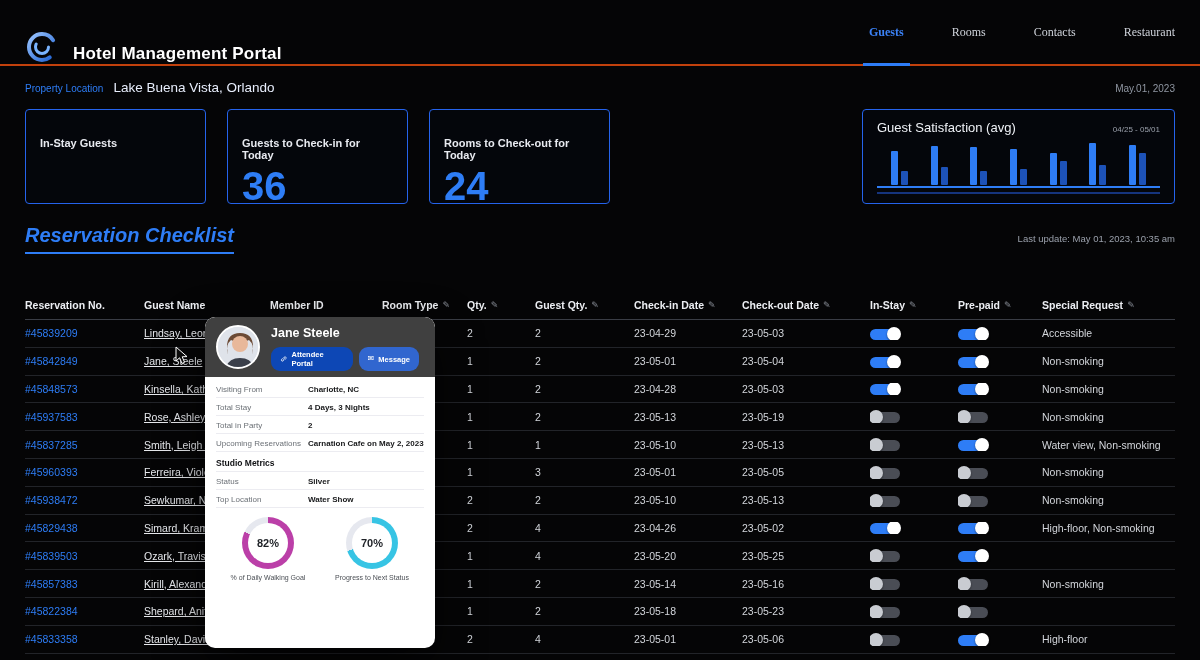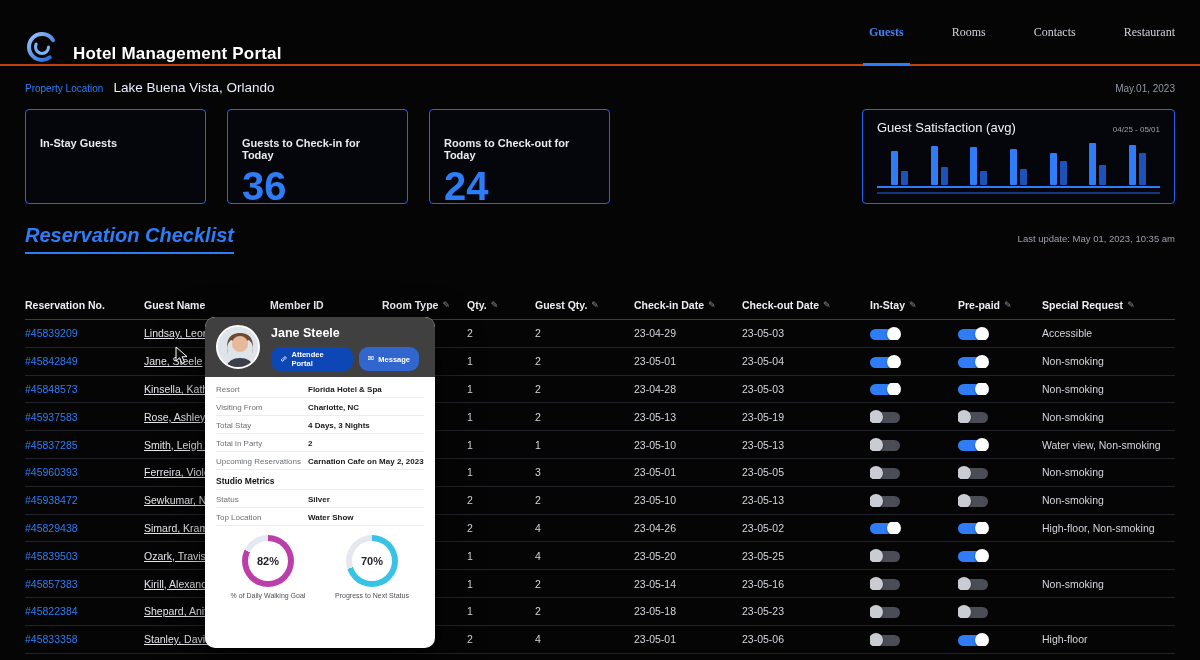--- a/index.html
+++ b/index.html
@@ -408,24 +408,20 @@
           <span>Attendee Portal</span>
         </span>
         <span class="pill pill-message">
           <span class="pico">✉</span>
           <span>Message</span>
         </span>
       </div>
     </div>
     <div class="popup-body">
       <div class="field-row">
-          <span class="field-label">Resort</span>
-          <span class="field-value">Florida Hotel &amp; Spa</span>
-        </div>
-      <div class="field-row">
           <span class="field-label">Visiting From</span>
           <span class="field-value">Charlotte, NC</span>
         </div>
       <div class="field-row">
           <span class="field-label">Total Stay</span>
           <span class="field-value">4 Days, 3 Nights</span>
         </div>
       <div class="field-row">
           <span class="field-label">Total in Party</span>
           <span class="field-value">2</span>

